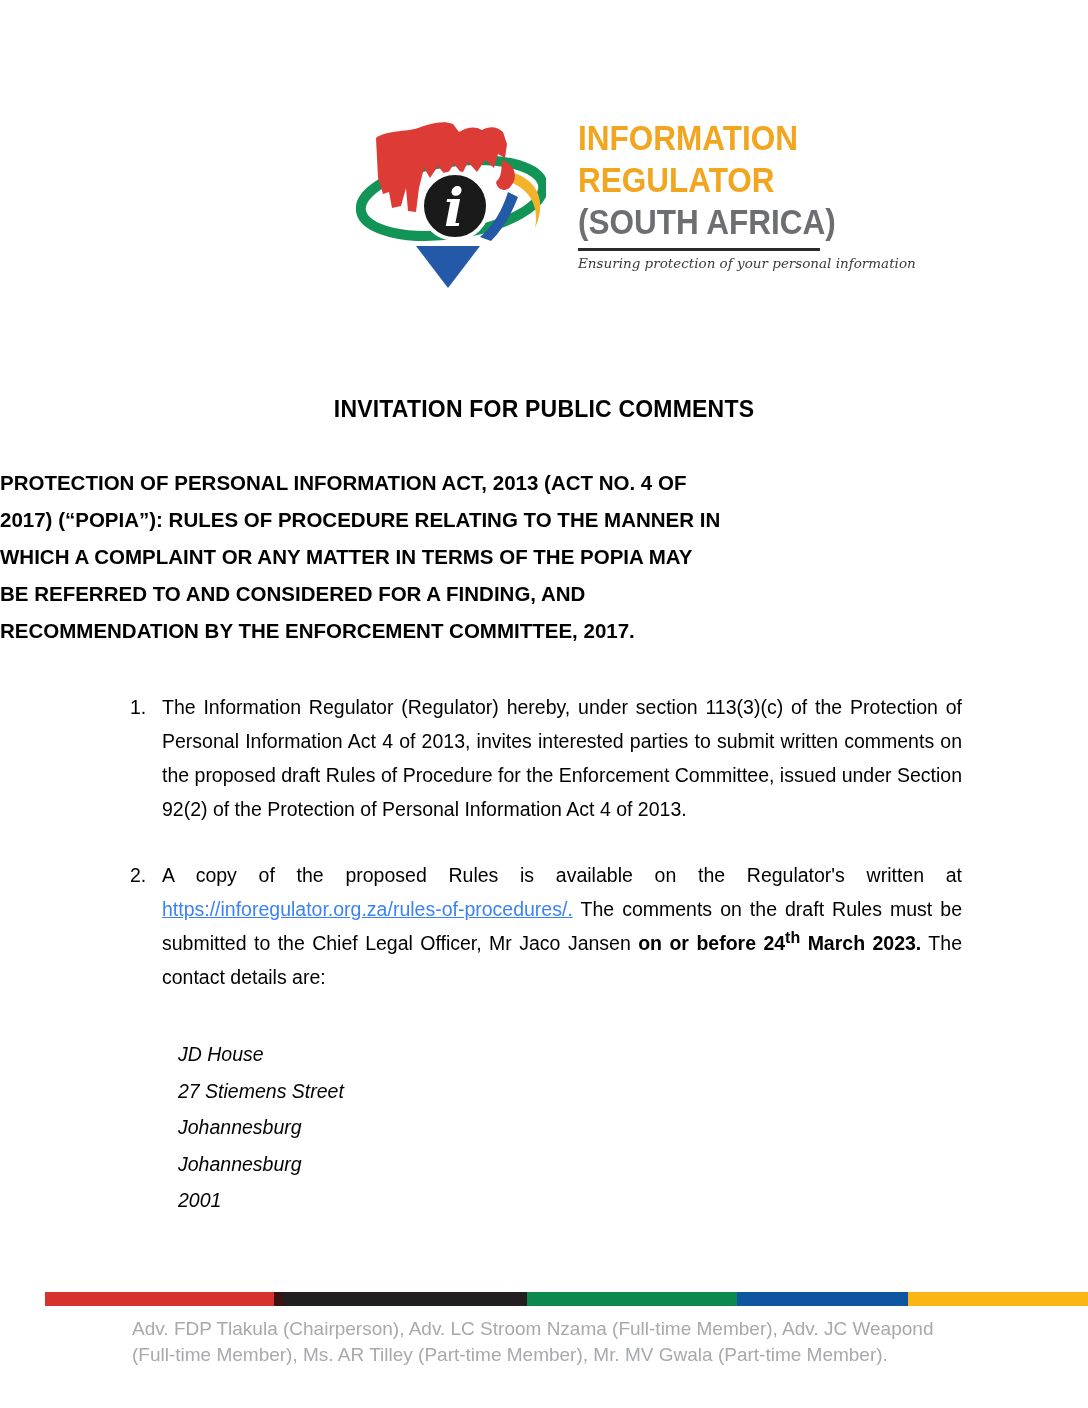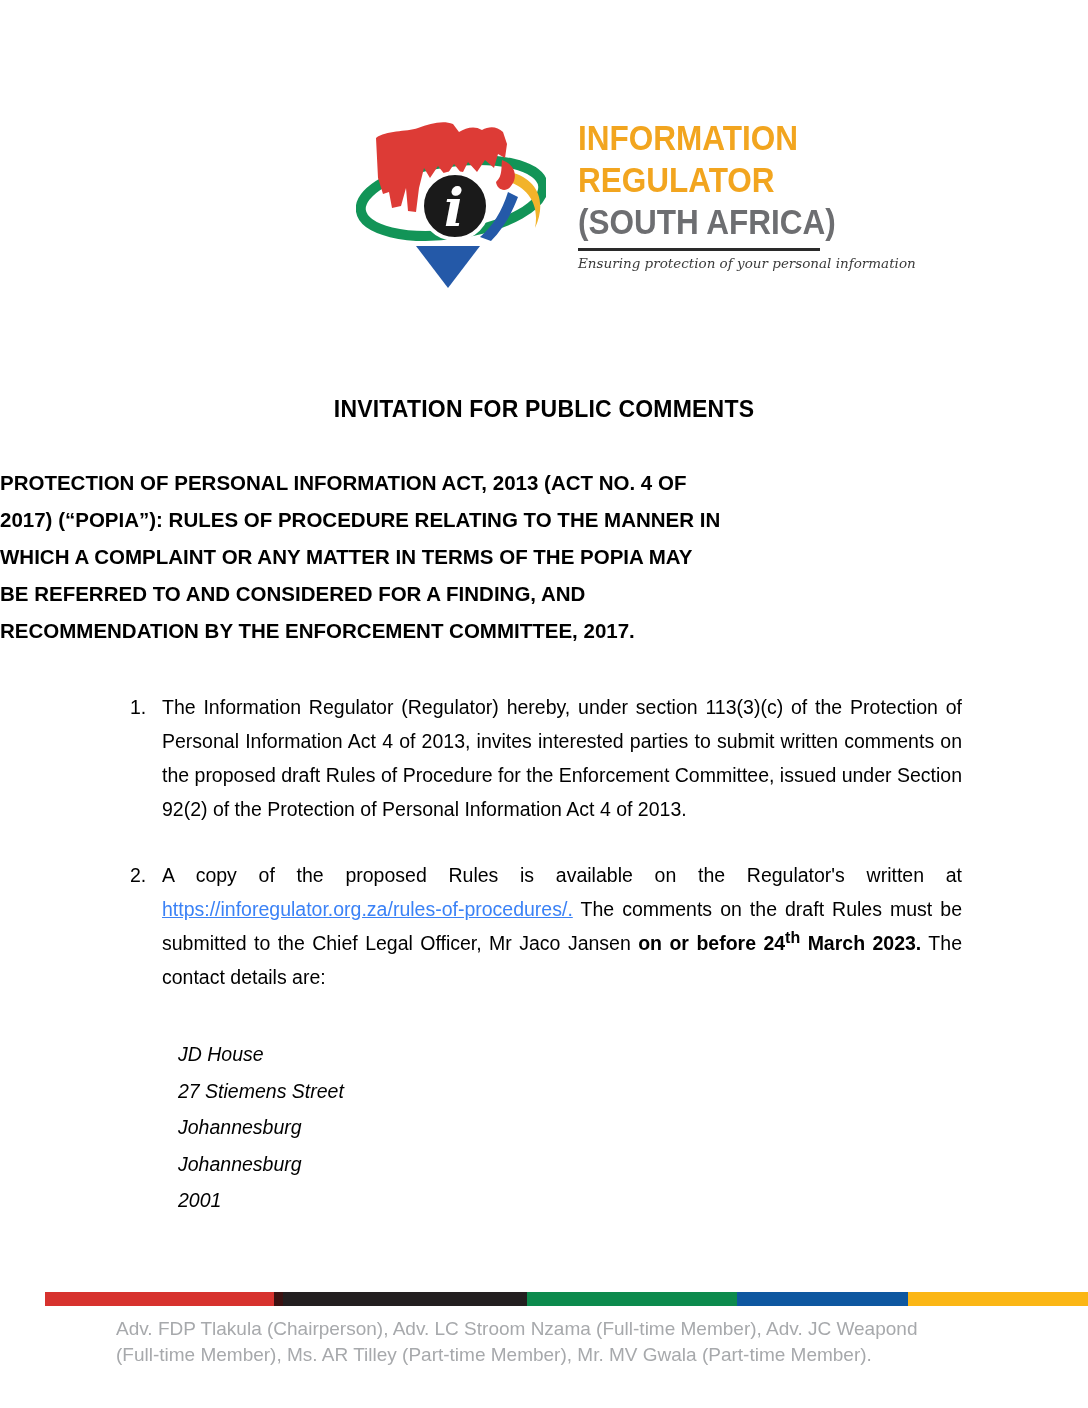--- a/index.html
+++ b/index.html
@@ -30,21 +30,21 @@
   .para{position:absolute;left:130px;width:832px;font-size:19.5px;line-height:34px;}
   .pnum{position:absolute;left:0;top:0;}
   .ptext{margin-left:32px;text-align:justify;}
   .link{color:#3b82f6;text-decoration:underline;white-space:nowrap;}
   sup{font-size:16px;vertical-align:super;line-height:0;}
   
   .address{position:absolute;top:1036px;left:178px;font-size:19.5px;line-height:36.5px;font-style:italic;}
   
   .flag-bar{position:absolute;top:1292px;left:45px;width:1043px;height:14px;display:flex;}
   .stripe{height:100%;flex:0 0 auto;}
-  .members{position:absolute;top:1316px;left:116px;width:830px;
+  .members{position:absolute;top:1316px;left:132px;width:830px;
            font-size:19px;line-height:26px;color:#A7A9AC;}
 </style>
 </head>
 <body>
 
 <div class="page">
 
   <div class="logo">
     <svg width="190" height="178" viewBox="0 0 190 178">
       <ellipse cx="96" cy="82" rx="92" ry="36" fill="none" stroke-width="10" transform="rotate(-8 96 82)" stroke="#129457"></ellipse>

